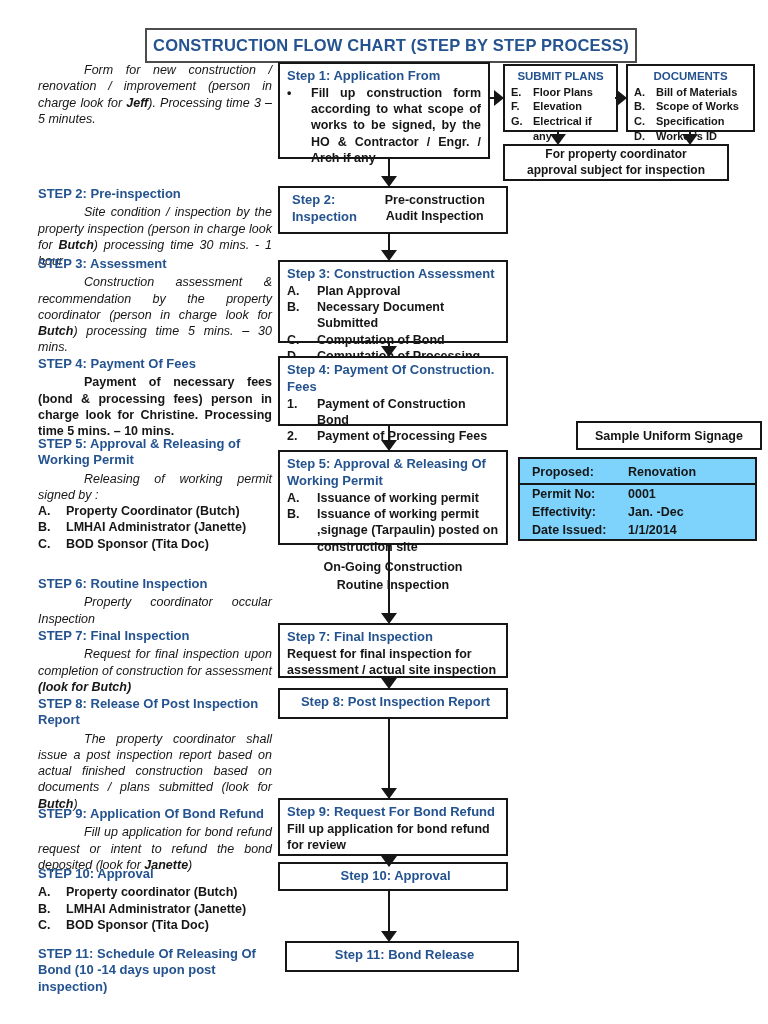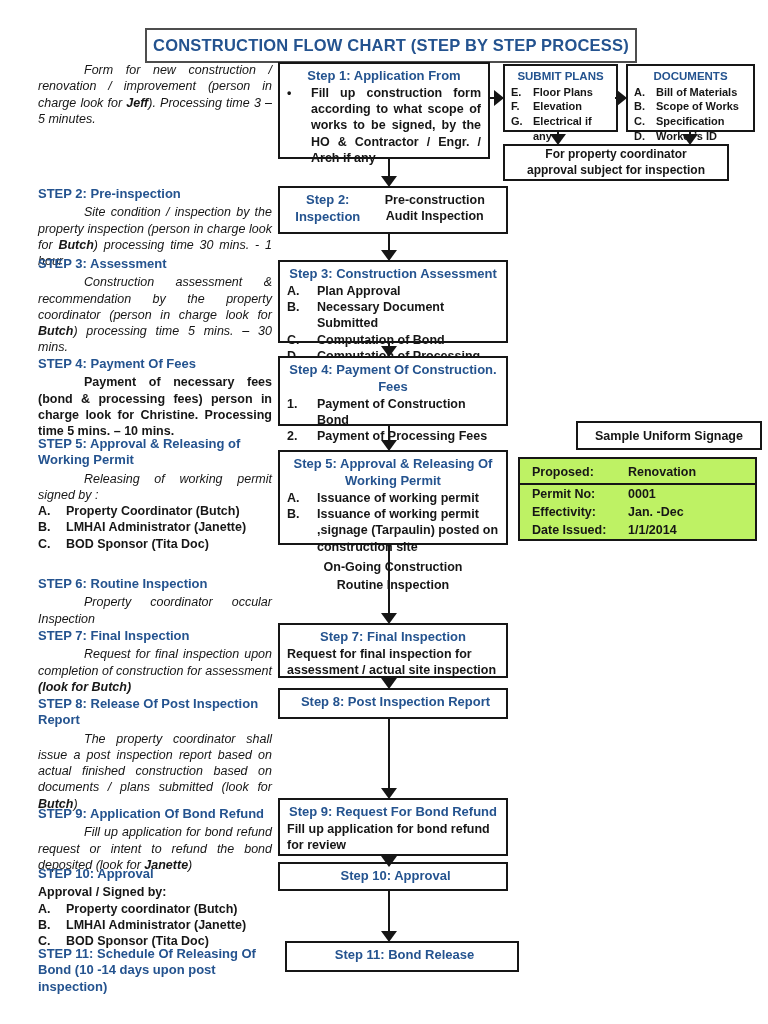--- a/index.html
+++ b/index.html
@@ -17,21 +17,21 @@
   .lstep .lbody b{font-weight:bold;}
   .lstep .lbody.roman-bold{font-style:normal;font-weight:bold;}
   .lstep .lintro{font-weight:bold;}
   .litem{display:flex;font-weight:bold;}
   .litem .ltr{width:28px;flex:none;}
   .litem .txt{flex:1;}
 
   
   .fbox{position:absolute;left:278px;width:230px;box-sizing:border-box;background:#fff;
     border:2.5px solid #161616;padding:4px 7px;font-size:12.5px;line-height:1.3;}
-  .fhead{text-align:center;color:#24538f;font-weight:bold;font-size:13px;line-height:1.3;}
+  .fhead{color:#24538f;font-weight:bold;font-size:13px;line-height:1.3;}
   .fline{text-align:center;font-weight:bold;color:#161616;margin-left:7px;}
   .fitem{display:flex;font-weight:bold;color:#161616;}
   .fitem .ltr{width:30px;flex:none;}
   .fitem .txt{flex:1;}
   .fbullet{display:flex;font-weight:bold;}
   .fbullet .ltr{width:24px;flex:none;text-align:left;}
   .fbullet .txt{flex:1;text-align:justify;}
   .center-v{display:flex;flex-direction:row;justify-content:center;padding-left:12px;}
 
   
@@ -40,21 +40,21 @@
   .rhead{text-align:center;color:#24538f;font-weight:bold;font-size:11.5px;}
   .ritem{display:flex;font-weight:bold;}
   .ritem .ltr{width:22px;flex:none;}
   .note-box{position:absolute;box-sizing:border-box;border:2.5px solid #161616;background:#fff;
     display:flex;align-items:center;justify-content:center;text-align:center;
     font-weight:bold;font-size:12px;line-height:1.3;padding:2px 14px;}
 
   
   .sign-title{position:absolute;box-sizing:border-box;border:2px solid #161616;
     display:flex;align-items:center;justify-content:center;font-weight:bold;font-size:12.5px;margin-left:36px;}
-  .sign-card{position:absolute;box-sizing:border-box;border:2.5px solid #161616;background:#bef264;
+  .sign-card{position:absolute;box-sizing:border-box;border:2.5px solid #161616;background:#7dd3fc;
     font-size:12.5px;font-weight:bold;padding-top:4px;}
   .srow{display:flex;padding:2px 12px;}
   .srow .slabel{width:96px;flex:none;}
   .srow.first{border-bottom:2.5px solid #161616;padding-bottom:4px;}
 
   
   .ongoing{position:absolute;text-align:center;font-weight:bold;font-size:12.5px;line-height:1.45;}
 
   
   .varrow{position:absolute;width:16px;display:flex;flex-direction:column;align-items:center;}
@@ -124,21 +124,20 @@
     <div class="lbody"><span>The property coordinator shall issue a post inspection report based on actual finished construction based on documents / plans submitted (look for </span><b>Butch</b><span>)</span></div>
   </div>
 
   <div class="lstep" style="top:806px">
     <div class="lhead">STEP 9: Application Of Bond Refund</div>
     <div class="lbody"><span>Fill up application for bond refund request or intent to refund the bond deposited (look for </span><b>Janette</b><span>)</span></div>
   </div>
 
   <div class="lstep" style="top:866px">
     <div class="lhead">STEP 10: Approval</div>
-    <div class="lintro">Approval / Signed by:</div>
     <div class="litem">
       <span class="ltr">A.</span>
       <span class="txt">Property coordinator (Butch)</span>
     </div>
     <div class="litem">
       <span class="ltr">B.</span>
       <span class="txt">LMHAI Administrator (Janette)</span>
     </div>
     <div class="litem">
       <span class="ltr">C.</span>

